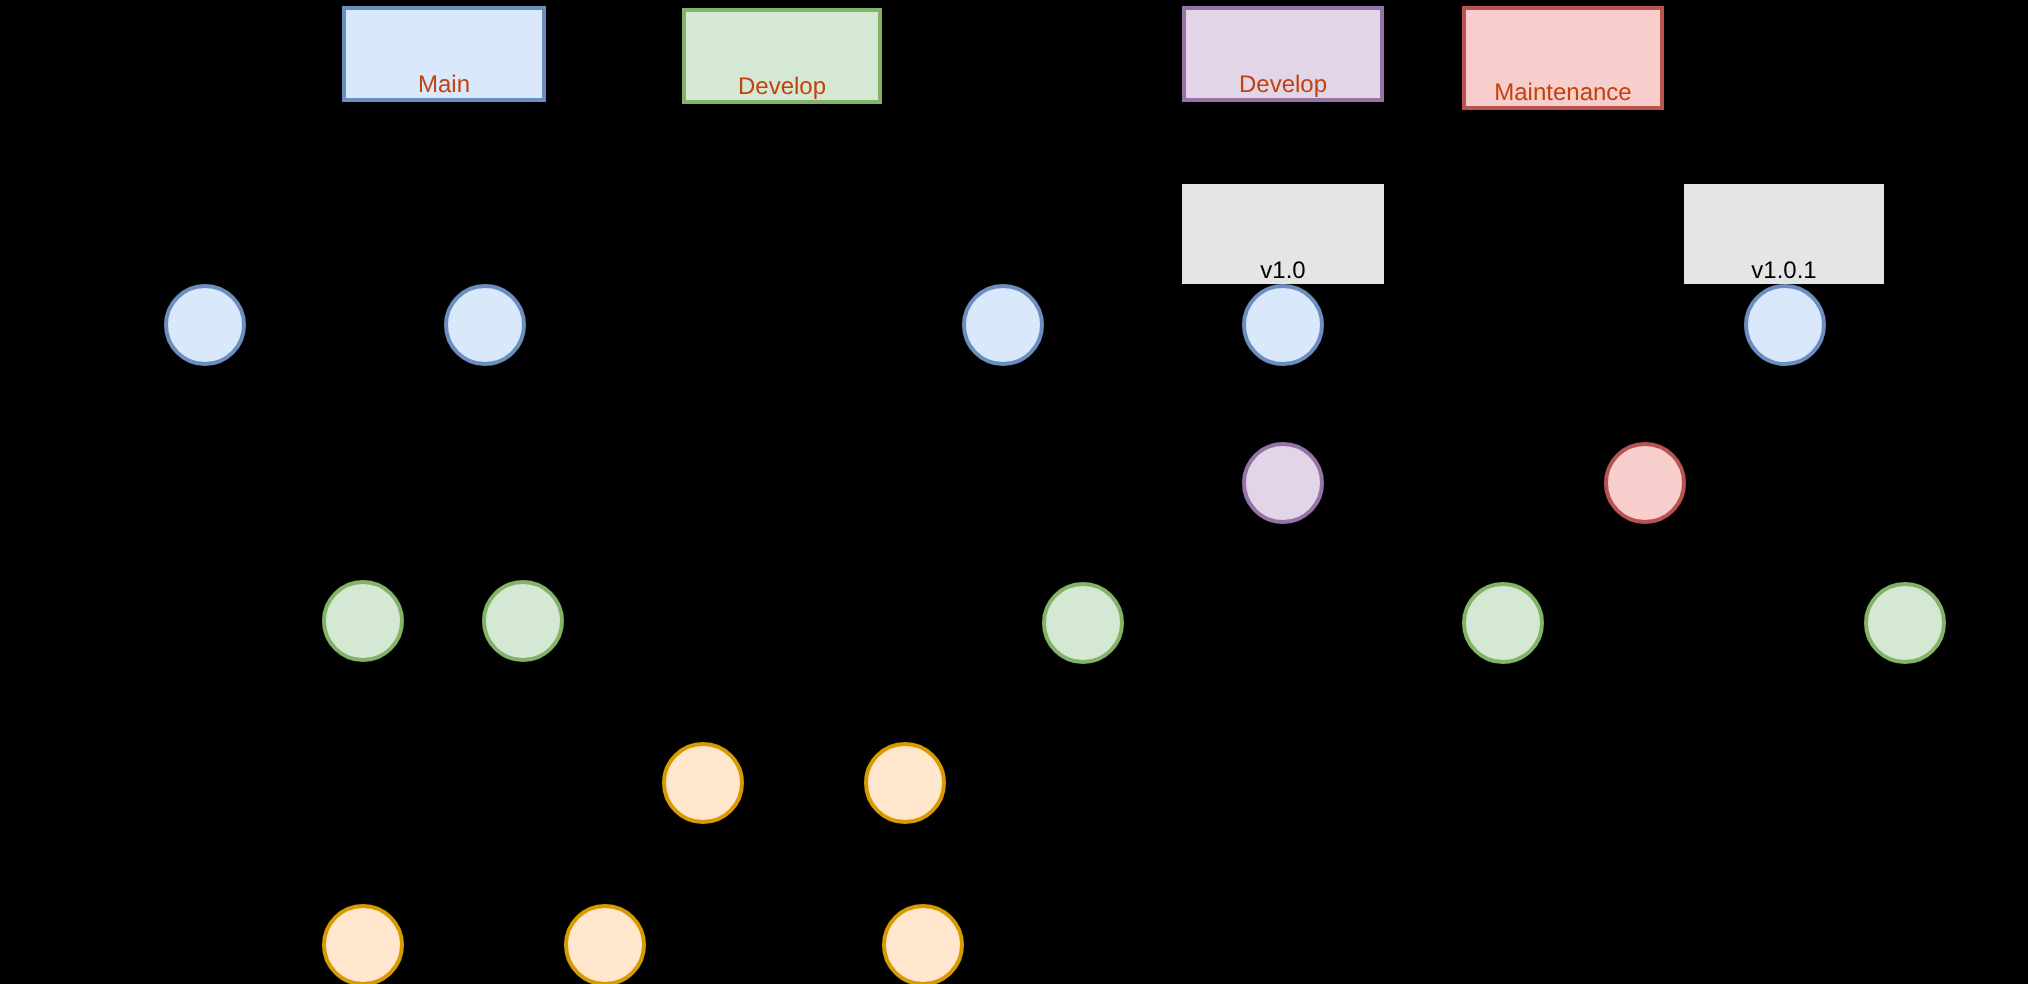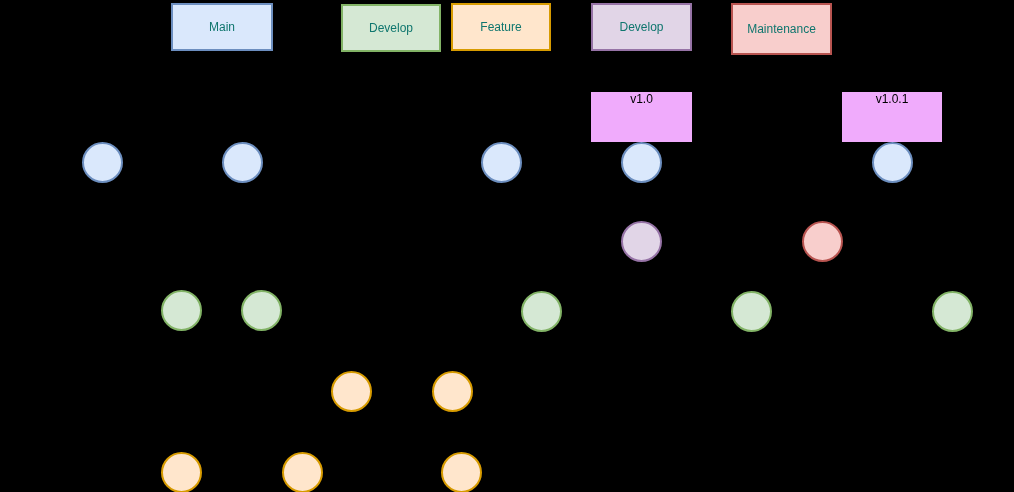--- a/index.html
+++ b/index.html
@@ -13,55 +13,52 @@
     height: 492px;
     background: #000000;
     overflow: hidden;
     font-family: "Liberation Sans", sans-serif;
   }
   .legend-box {
     position: absolute;
     box-sizing: border-box;
     border: 2px solid;
     display: flex;
-    align-items: center;
+    align-items: flex-end;
     justify-content: center;
     font-size: 12px;
-    color: #0f766e;
+    color: #c2410c;
     white-space: nowrap;
   }
   .version-tag {
     position: absolute;
     box-sizing: border-box;
-    background: #f0abfc;
+    background: #e5e5e5;
     display: flex;
-    align-items: flex-start;
+    align-items: flex-end;
     justify-content: center;
     font-size: 12px;
     color: #000000;
   }
   .commit-node {
     position: absolute;
     box-sizing: border-box;
     border: 2px solid;
     border-radius: 50%;
   }
 </style>
 </head>
 <body>
 
 <div id="canvas" style="background: rgb(0, 0, 0);">
     <div class="legend-box" style="left: 171px; top: 3px; width: 102px; height: 48px; background: rgb(218, 232, 252); border-color: rgb(108, 142, 191);">
       <span>Main</span>
     </div>
     <div class="legend-box" style="left: 312px; top: 4px; width: 100px; height: 48px; background: rgb(213, 232, 212); border-color: rgb(130, 179, 102); margin-left: 29px;">
       <span>Develop</span>
-    </div>
-    <div class="legend-box" style="left: 451px; top: 3px; width: 100px; height: 48px; background: rgb(255, 230, 204); border-color: rgb(215, 155, 0);">
-      <span>Feature</span>
     </div>
     <div class="legend-box" style="left: 591px; top: 3px; width: 101px; height: 48px; background: rgb(225, 213, 231); border-color: rgb(150, 115, 166);">
       <span>Develop</span>
     </div>
     <div class="legend-box" style="left: 731px; top: 3px; width: 101px; height: 52px; background: rgb(248, 206, 204); border-color: rgb(184, 84, 80);">
       <span>Maintenance</span>
     </div>
     <div class="version-tag" style="left: 591px; top: 92px; width: 101px; height: 50px;">
       <span>v1.0</span>
     </div>

